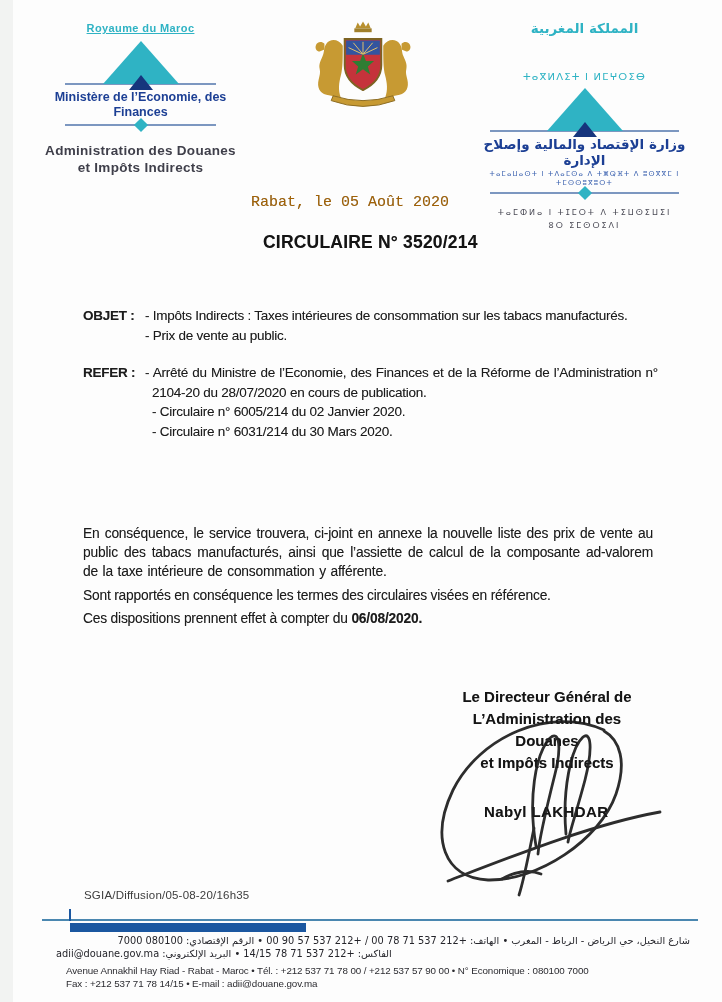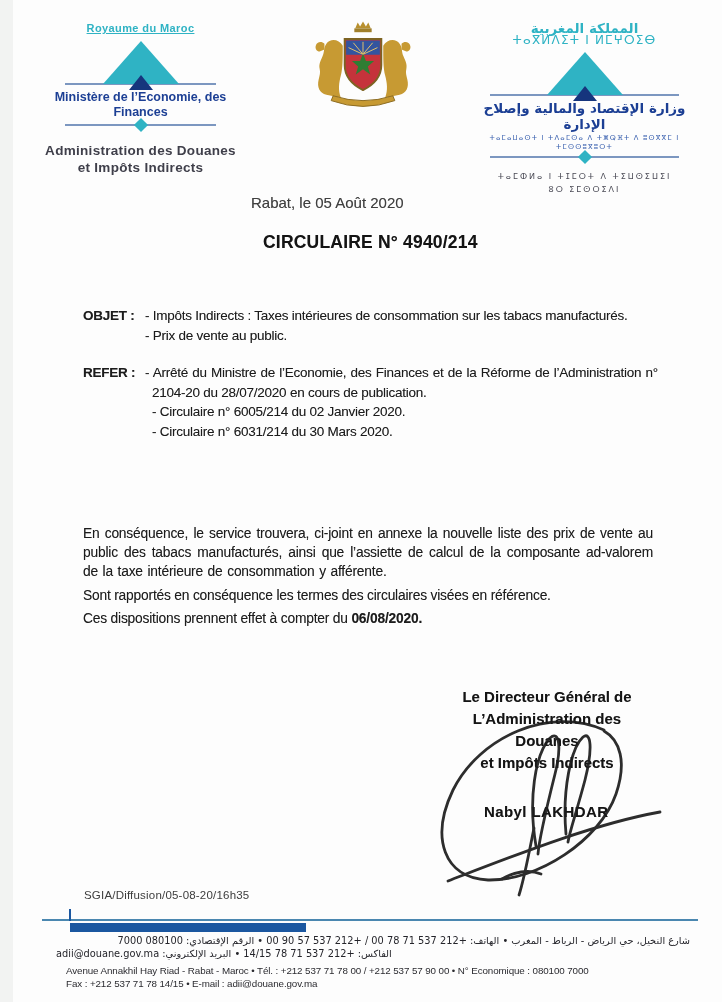--- a/index.html
+++ b/index.html
@@ -9,21 +9,21 @@
     margin:0 auto;
   }
   .scan-edge{position:absolute;left:0;top:0;width:13px;height:100%;background:#f2f3f2;}
   .abs{position:absolute;}
 
   
   .logo-block{text-align:center;}
   .kingdom-fr{color:#2FB3C4;font-weight:bold;font-size:11px;letter-spacing:.4px;text-decoration:underline;}
   .kingdom-ar{color:#2FB3C4;font-weight:bold;font-size:13.5px;font-family:"DejaVu Sans",sans-serif;}
   .tif{font-family:"DejaVu Sans",sans-serif;letter-spacing:1.2px;line-height:9px;}
-  .tif-teal{color:#2FB3C4;font-size:12px;}
+  .tif-teal{color:#2FB3C4;font-size:10px;margin-top:36px;}
   .tif-blue{color:#3d63b0;font-size:6.8px;margin-top:2px;}
   .tif-dark{color:#4a4a55;font-size:8px;letter-spacing:2px;line-height:11px;margin-top:2px;}
   .tri-wrap{position:relative;height:47px;margin-top:4px;}
   .tri-line{position:absolute;bottom:0;border-top:2px solid #7c97c0;}
   .tri-big{position:absolute;bottom:1px;left:50%;transform:translateX(-50%);
     width:0;height:0;border-left:38px solid transparent;border-right:38px solid transparent;
     border-bottom:43px solid #2FB3C4;}
   .tri-navy{position:absolute;bottom:-5px;left:50%;transform:translateX(-50%);
     width:0;height:0;border-left:12px solid transparent;border-right:12px solid transparent;
     border-bottom:15px solid #16357D;}
@@ -31,21 +31,21 @@
   .ministry-ar{color:#1C3F94;font-weight:bold;font-size:13.5px;line-height:16px;margin-top:4px;font-family:"DejaVu Sans",sans-serif;}
   .sep-wrap{position:relative;height:13px;margin-top:4px;}
   .sep-line{position:absolute;top:0;border-top:2px solid #7c97c0;}
   .sep-diamond{position:absolute;top:-4px;left:50%;width:10px;height:10px;background:#2FB3C4;
     transform:translateX(-50%) rotate(45deg);}
   .admin-fr{color:#3F3F4A;font-weight:bold;font-size:13.5px;line-height:17px;margin-top:5px;letter-spacing:.3px;}
   .admin-ar{color:#30303a;font-weight:bold;font-size:13.5px;line-height:17px;margin-top:4px;font-family:"DejaVu Sans",sans-serif;}
 
   
   .scan-text{text-shadow:0 0 .5px rgba(40,40,40,.38);}
-  .date-line{font-size:15px;color:#404040;}
+  .date-line{font-size:15px;color:#a16207;font-family:Liberation Mono, monospace;}
   .doc-title{font-size:17.5px;font-weight:bold;color:#141414;letter-spacing:.2px;}
   .ref-row{display:flex;width:575px;font-size:13.5px;letter-spacing:-.25px;line-height:19.5px;color:#1c1c1c;}
   .ref-label{font-weight:bold;flex:0 0 62px;}
   .ref-items{flex:1;}
   .ref-item-wrap{text-align:justify;text-indent:-7px;padding-left:7px;}
   .ref-item-line{white-space:nowrap;}
   .ref-item-line.indented{margin-left:7px;}
   .para{width:570px;font-size:13.8px;letter-spacing:-.2px;line-height:19px;color:#1c1c1c;
     text-align:justify;word-spacing:1px;}
   .para-plain{text-align:left;word-spacing:0;}
@@ -124,21 +124,21 @@
     <div class="tif tif-blue">ⵜⴰⵎⴰⵡⴰⵙⵜ ⵏ ⵜⴷⴰⵎⵙⴰ ⴷ ⵜⵥⵕⴼⵜ ⴷ ⵓⵙⴳⴳⵎ ⵏ ⵜⵎⵙⵙⵓⴳⵓⵔⵜ</div>
     <div class="sep-wrap">
       <div class="sep-line" style="left:28px;right:28px;"></div>
       <div class="sep-diamond"></div>
     </div>
     <div class="tif tif-dark">ⵜⴰⵎⵀⵍⴰ ⵏ ⵜⵊⵎⵔⵜ ⴷ ⵜⵉⵡⵙⵉⵡⵉⵏ</div>
     <div class="tif tif-dark">ⵓⵔ ⵉⵎⵙⵔⵉⴷⵏ</div>
   </div>
 
   <div class="abs date-line scan-text" style="left:251px;top:194px;">Rabat, le 05 Août 2020</div>
-  <div class="abs doc-title scan-text" style="left:263px;top:232px;">CIRCULAIRE N° 4940/214</div>
+  <div class="abs doc-title scan-text" style="left:263px;top:232px;">CIRCULAIRE N° 3520/214</div>
 
   <div class="abs ref-row scan-text" style="left:83px;top:306px;">
     <div class="ref-label">OBJET :</div>
     <div class="ref-items">
       <div class="ref-item-line">- Impôts Indirects : Taxes intérieures de consommation sur les tabacs manufacturés.</div>
       <div class="ref-item-line">- Prix de vente au public.</div>
     </div>
   </div>
 
   <div class="abs ref-row scan-text" style="left:83px;top:363px;">

